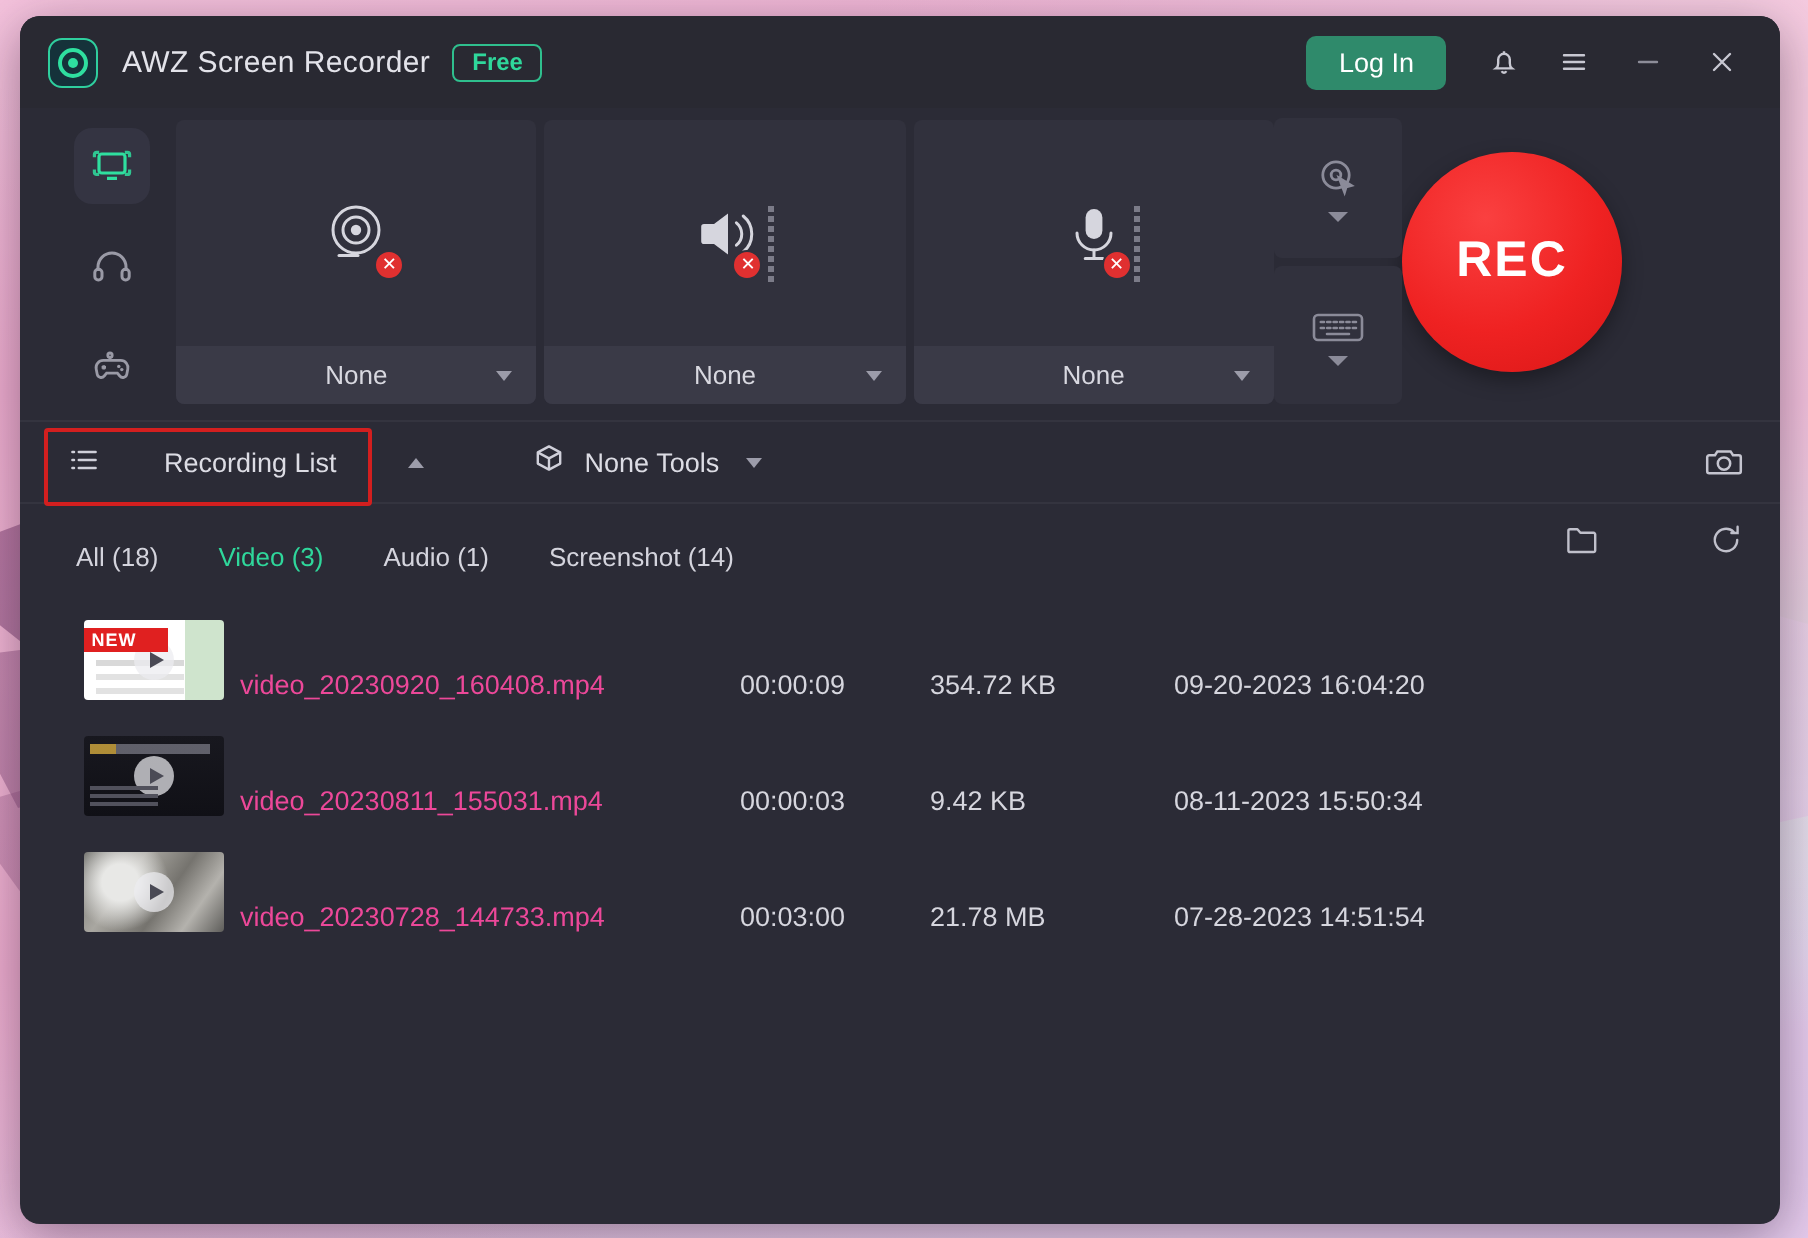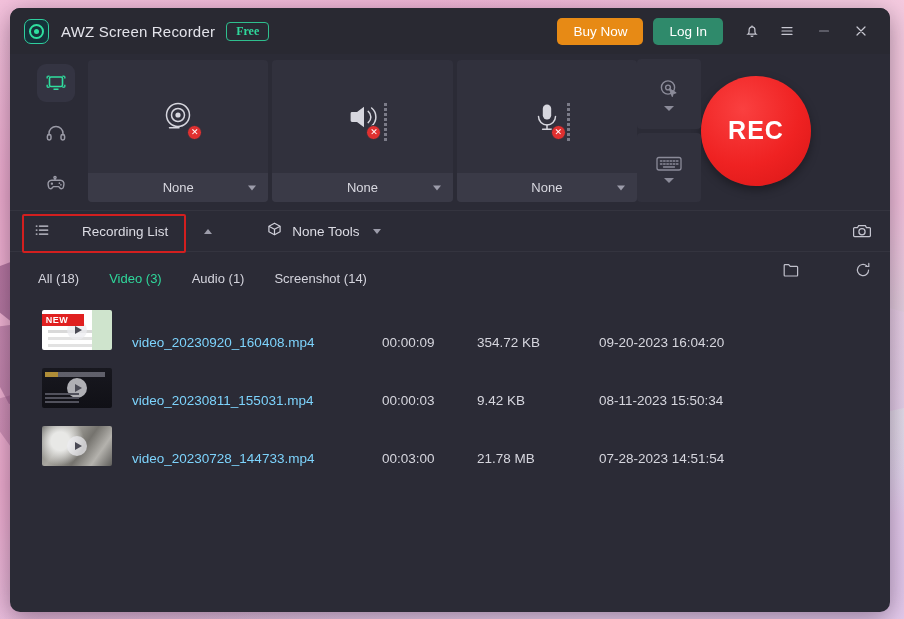--- a/index.html
+++ b/index.html
@@ -85,21 +85,20 @@
   }
   #plan-badge {
     margin-left: 11px;
     border: 1px solid #2fbf8e;
     color: #2fd79b;
     font-size: 12px;
     font-weight: bold;
     border-radius: 4px;
     padding: 2px 9px 3px;
     line-height: 1;
-    font-family: Liberation Serif, serif;
   }
   #titlebar-spacer { flex: 1 1 auto; }
 
   .tb-btn {
     height: 27px;
     border: none;
     border-radius: 5px;
     font-size: 13.5px;
     font-family: inherit;
     color: #fff;
@@ -374,24 +373,24 @@
     color: #fff;
     font-size: 9px;
     font-weight: bold;
     text-align: center;
     line-height: 12px;
     letter-spacing: .5px;
     transform: none;
     z-index: 2;
   }
   .file-name {
-    margin-left: 20px;
+    margin-left: 8px;
     width: 250px;
     flex: 0 0 250px;
-    color: #7dd3fc;
+    color: #ec4899;
     font-size: 13.5px;
     white-space: nowrap;
     overflow: hidden;
   }
   .file-duration {
     width: 95px; flex: 0 0 95px;
     color: #d6d6de; font-size: 13.5px;
   }
   .file-size {
     width: 122px; flex: 0 0 122px;
@@ -448,21 +447,20 @@
     <div id="app-logo">
       <div class="ring">
           <div class="dot"></div>
         </div>
     </div>
     <div id="app-title">AWZ Screen Recorder</div>
     <div id="plan-badge">Free</div>
 
     <div id="titlebar-spacer"></div>
 
-    <button class="tb-btn" id="buy-now-button">Buy Now</button>
     <button class="tb-btn" id="log-in-button">Log In</button>
 
     <div class="tb-icon" id="notification-bell">
       <svg width="16" height="16" viewBox="0 0 16 16" fill="none" stroke="currentColor" stroke-width="1.2">
         <path d="M4 11.2h8c-.9-.7-1.1-1.6-1.1-2.6V6.8A2.9 2.9 0 0 0 8 3.9a2.9 2.9 0 0 0-2.9 2.9v1.8c0 1-.2 1.9-1.1 2.6z"></path>
         <path d="M6.9 12.6a1.15 1.15 0 0 0 2.2 0"></path>
         <path d="M8 3.9V2.6"></path>
       </svg>
     </div>
     <div class="tb-icon" id="menu-hamburger">

